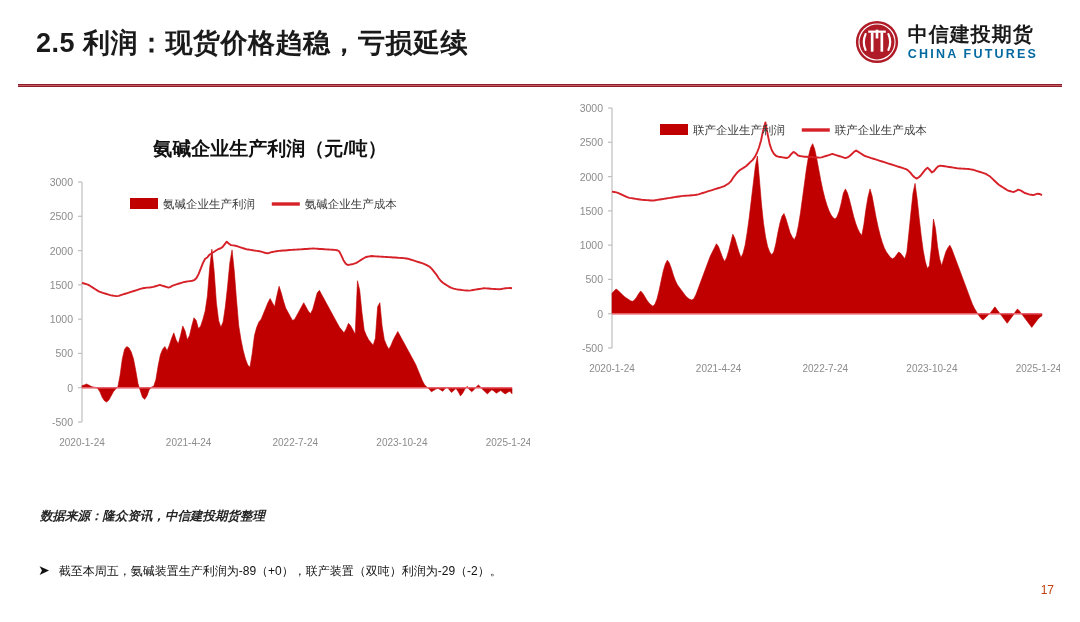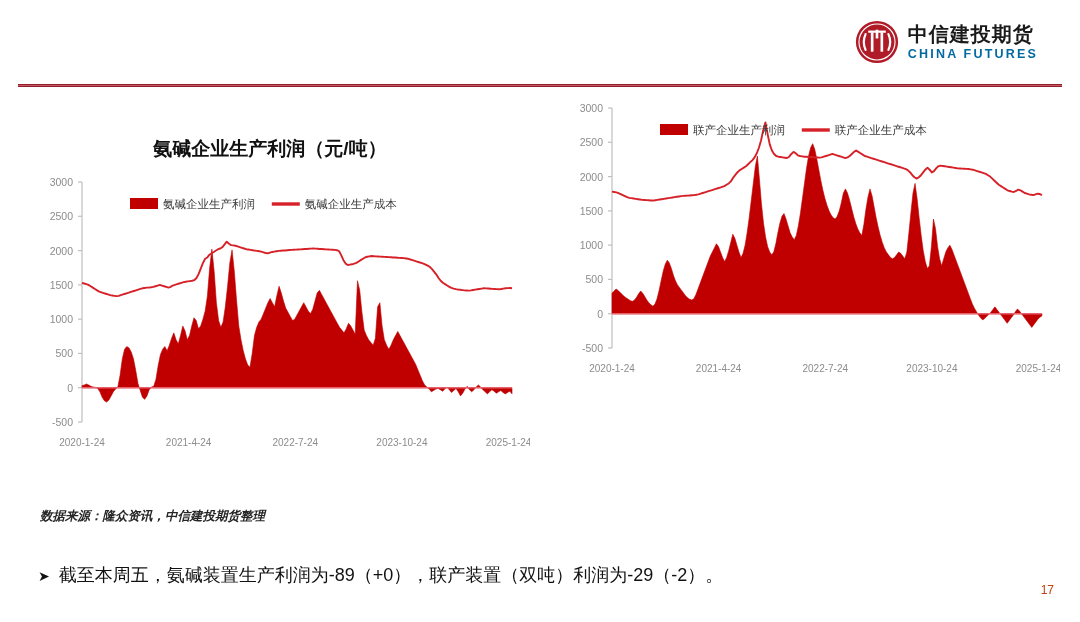--- a/index.html
+++ b/index.html
@@ -100,34 +100,35 @@
   }
   .bullet-row {
     position: absolute;
     left: 38px; top: 563px;
     display: flex;
     align-items: baseline;
     gap: 9px;
     white-space: nowrap;
   }
   .bullet-arrow { font-size: 14px; color: #111111; line-height: 1; }
-  .bullet-text { font-size: 18px; color: #111111; }
+  .bullet-text { font-size: 12px; color: #111111; }
   .page-num {
     position: absolute;
     right: 26px; top: 583px;
     font-size: 12px;
     color: #c2410c;
   }
 </style>
 </head>
 <body>
 
 <div class="slide">
 
   <div class="header">
+    <div class="slide-title">2.5 利润：现货价格趋稳，亏损延续</div>
 
     <div class="logo-wrap">
       <svg class="logo-mark" viewBox="0 0 100 100">
         <circle cx="50" cy="50" r="48" fill="#b01b28"></circle>
         <circle cx="50" cy="50" r="41" fill="none" stroke="#ffffff" stroke-width="2.5"></circle>
         <path d="M24 32 Q16 50 24 68" fill="none" stroke="#ffffff" stroke-width="5" stroke-linecap="round"></path>
         <path d="M76 32 Q84 50 76 68" fill="none" stroke="#ffffff" stroke-width="5" stroke-linecap="round"></path>
         <rect x="36" y="28" width="6" height="44" fill="#ffffff"></rect>
         <rect x="58" y="28" width="6" height="44" fill="#ffffff"></rect>
         <rect x="47" y="22" width="6" height="20" fill="#ffffff"></rect>

